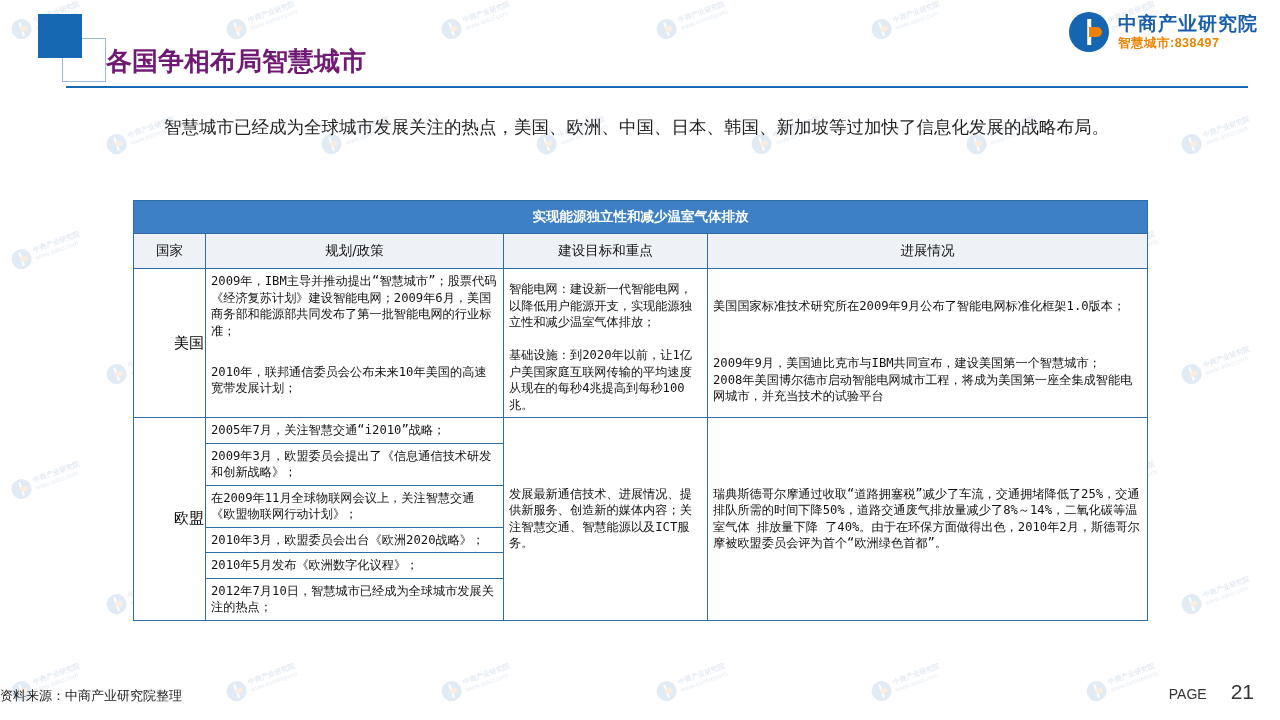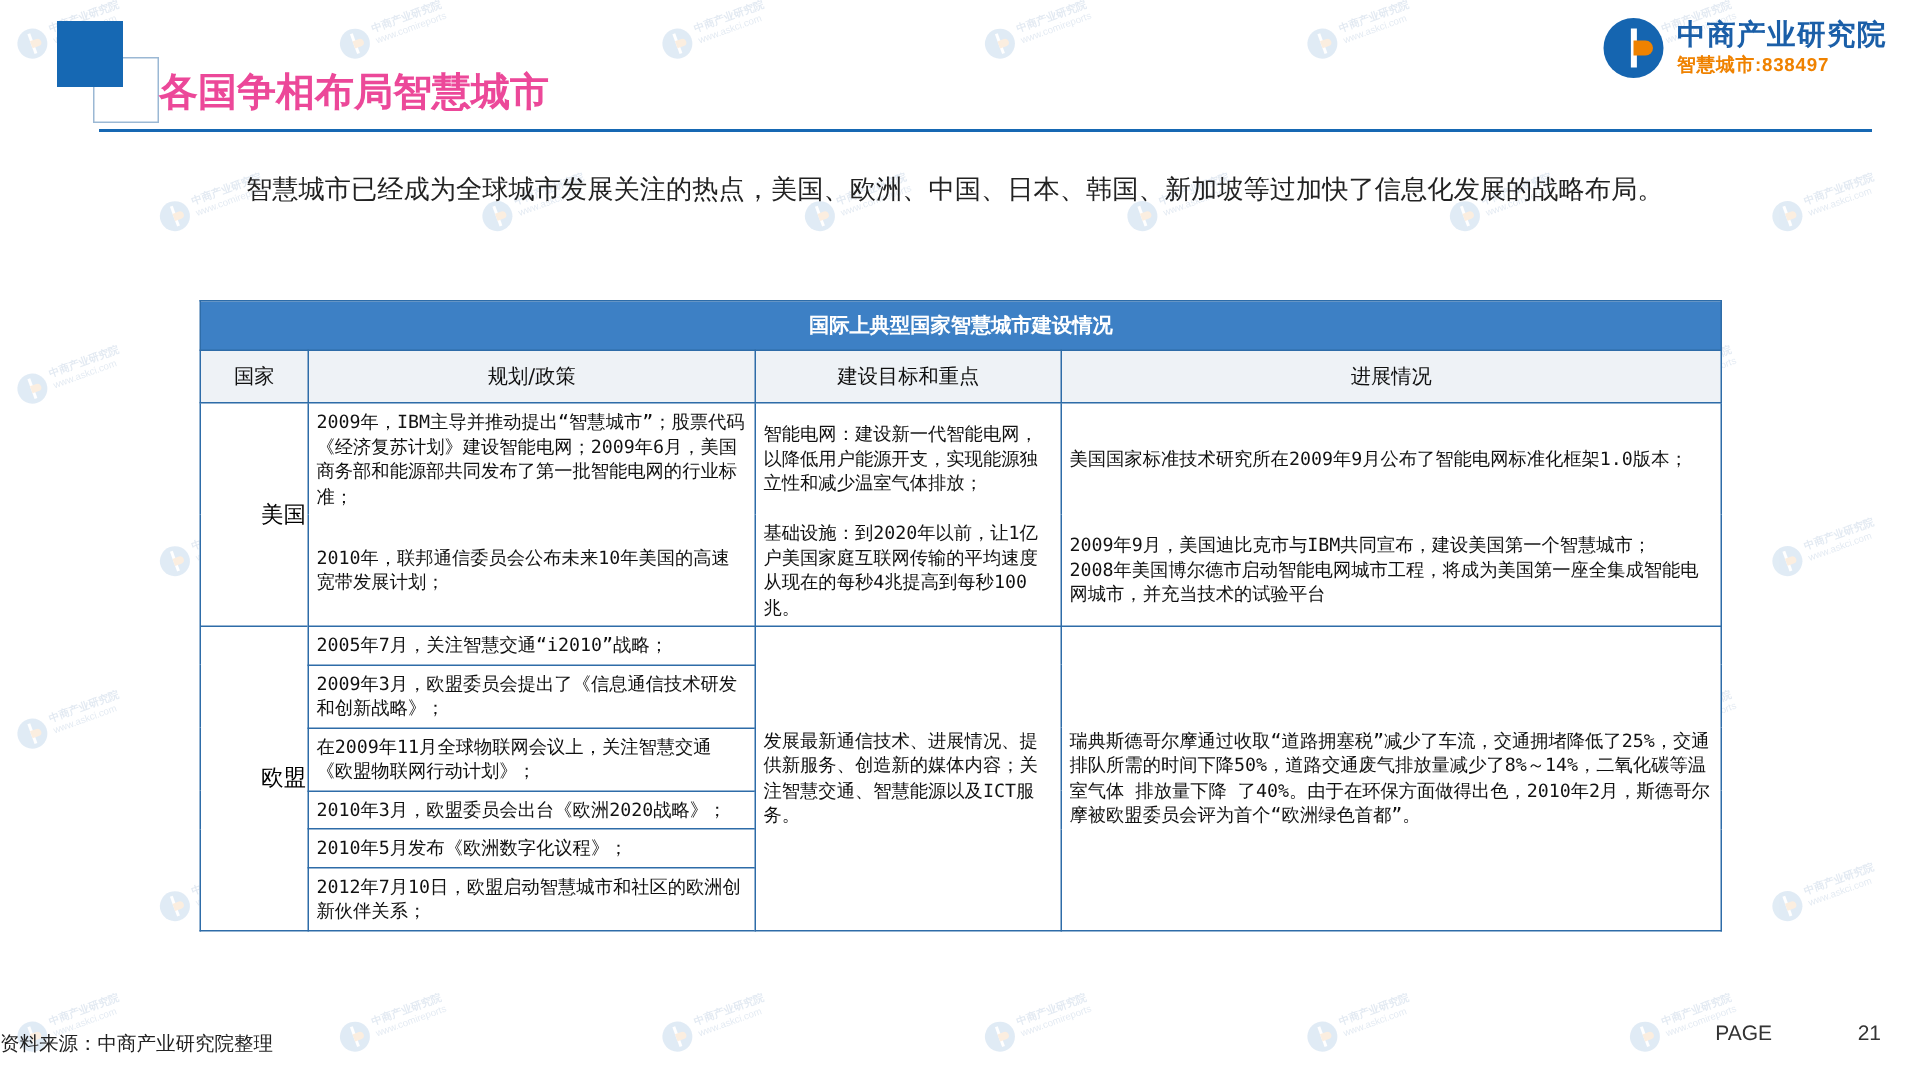--- a/index.html
+++ b/index.html
@@ -62,21 +62,21 @@
   .title-square {
     position: absolute; left: 38px; top: 14px;
     width: 44px; height: 44px; background: #1668b3; z-index: 12;
   }
   .title-outline {
     position: absolute; left: 62px; top: 38px;
     width: 44px; height: 44px; border: 1px solid #9bb8d4; background: transparent; z-index: 11;
   }
   .page-title {
     position: absolute; left: 106px; top: 44px;
-    font-size: 26px; font-weight: bold; color: #ec4899;
+    font-size: 26px; font-weight: bold; color: #701a75;
     font-family: "DejaVu Sans", sans-serif;
     z-index: 14;
   }
   .title-rule {
     position: absolute; left: 66px; top: 86px; width: 1182px; height: 2px;
     background: #1668b3; z-index: 10;
   }
 
   
   .lead {
@@ -119,21 +119,21 @@
   
   .source {
     position: absolute; left: 0; right: 0; top: 687px; text-align: left;
     font-size: 13px; color: #222; font-family: "DejaVu Sans", sans-serif; z-index: 14;
   }
   .pager {
     position: absolute; right: 26px; top: 680px;
     font-size: 14px; color: #333; z-index: 14;
     display: flex; gap: 24px; align-items: baseline;
   }
-  .pager .num { font-size: 14px; margin-left: 33px; }
+  .pager .num { font-size: 21px; }
 </style>
 </head>
 <body>
 
 <div class="wm-layer" id="wmLayer">
     <div class="wm" style="left: 10px; top: 10px;">
       <div class="wm-logo"></div>
       <div class="wm-txt"><b>中商产业研究院</b><span>www.askci.com</span></div>
     </div>
     <div class="wm" style="left: 225px; top: 10px;">
@@ -320,21 +320,21 @@
 <div class="table-wrap">
   <table>
     <colgroup>
       <col style="width:72px">
       <col style="width:298px">
       <col style="width:204px">
       <col style="width:440px">
     </colgroup>
     <tbody>
       <tr>
-        <td class="tbl-title" colspan="4">国际上典型国家智慧城市建设情况</td>
+        <td class="tbl-title" colspan="4">实现能源独立性和减少温室气体排放</td>
       </tr>
       <tr>
         <th class="col-hdr">国家</th>
         <th class="col-hdr">规划/政策</th>
         <th class="col-hdr">建设目标和重点</th>
         <th class="col-hdr">进展情况</th>
       </tr>
 
       <tr>
         <td class="country nb" rowspan="2">美国</td>
@@ -361,21 +361,21 @@
       <tr>
         <td class="cell">在2009年11月全球物联网会议上，关注智慧交通《欧盟物联网行动计划》；</td>
       </tr>
       <tr>
         <td class="cell">2010年3月，欧盟委员会出台《欧洲2020战略》；</td>
       </tr>
       <tr>
         <td class="cell">2010年5月发布《欧洲数字化议程》；</td>
       </tr>
       <tr>
-        <td class="cell">2012年7月10日，欧盟启动智慧城市和社区的欧洲创新伙伴关系；</td>
+        <td class="cell">2012年7月10日，智慧城市已经成为全球城市发展关注的热点；</td>
       </tr>
     </tbody>
   </table>
 </div>
 
 <div class="source">资料来源：中商产业研究院整理</div>
 <div class="pager">
   <span>PAGE</span>
   <span class="num">21</span>
 </div>

